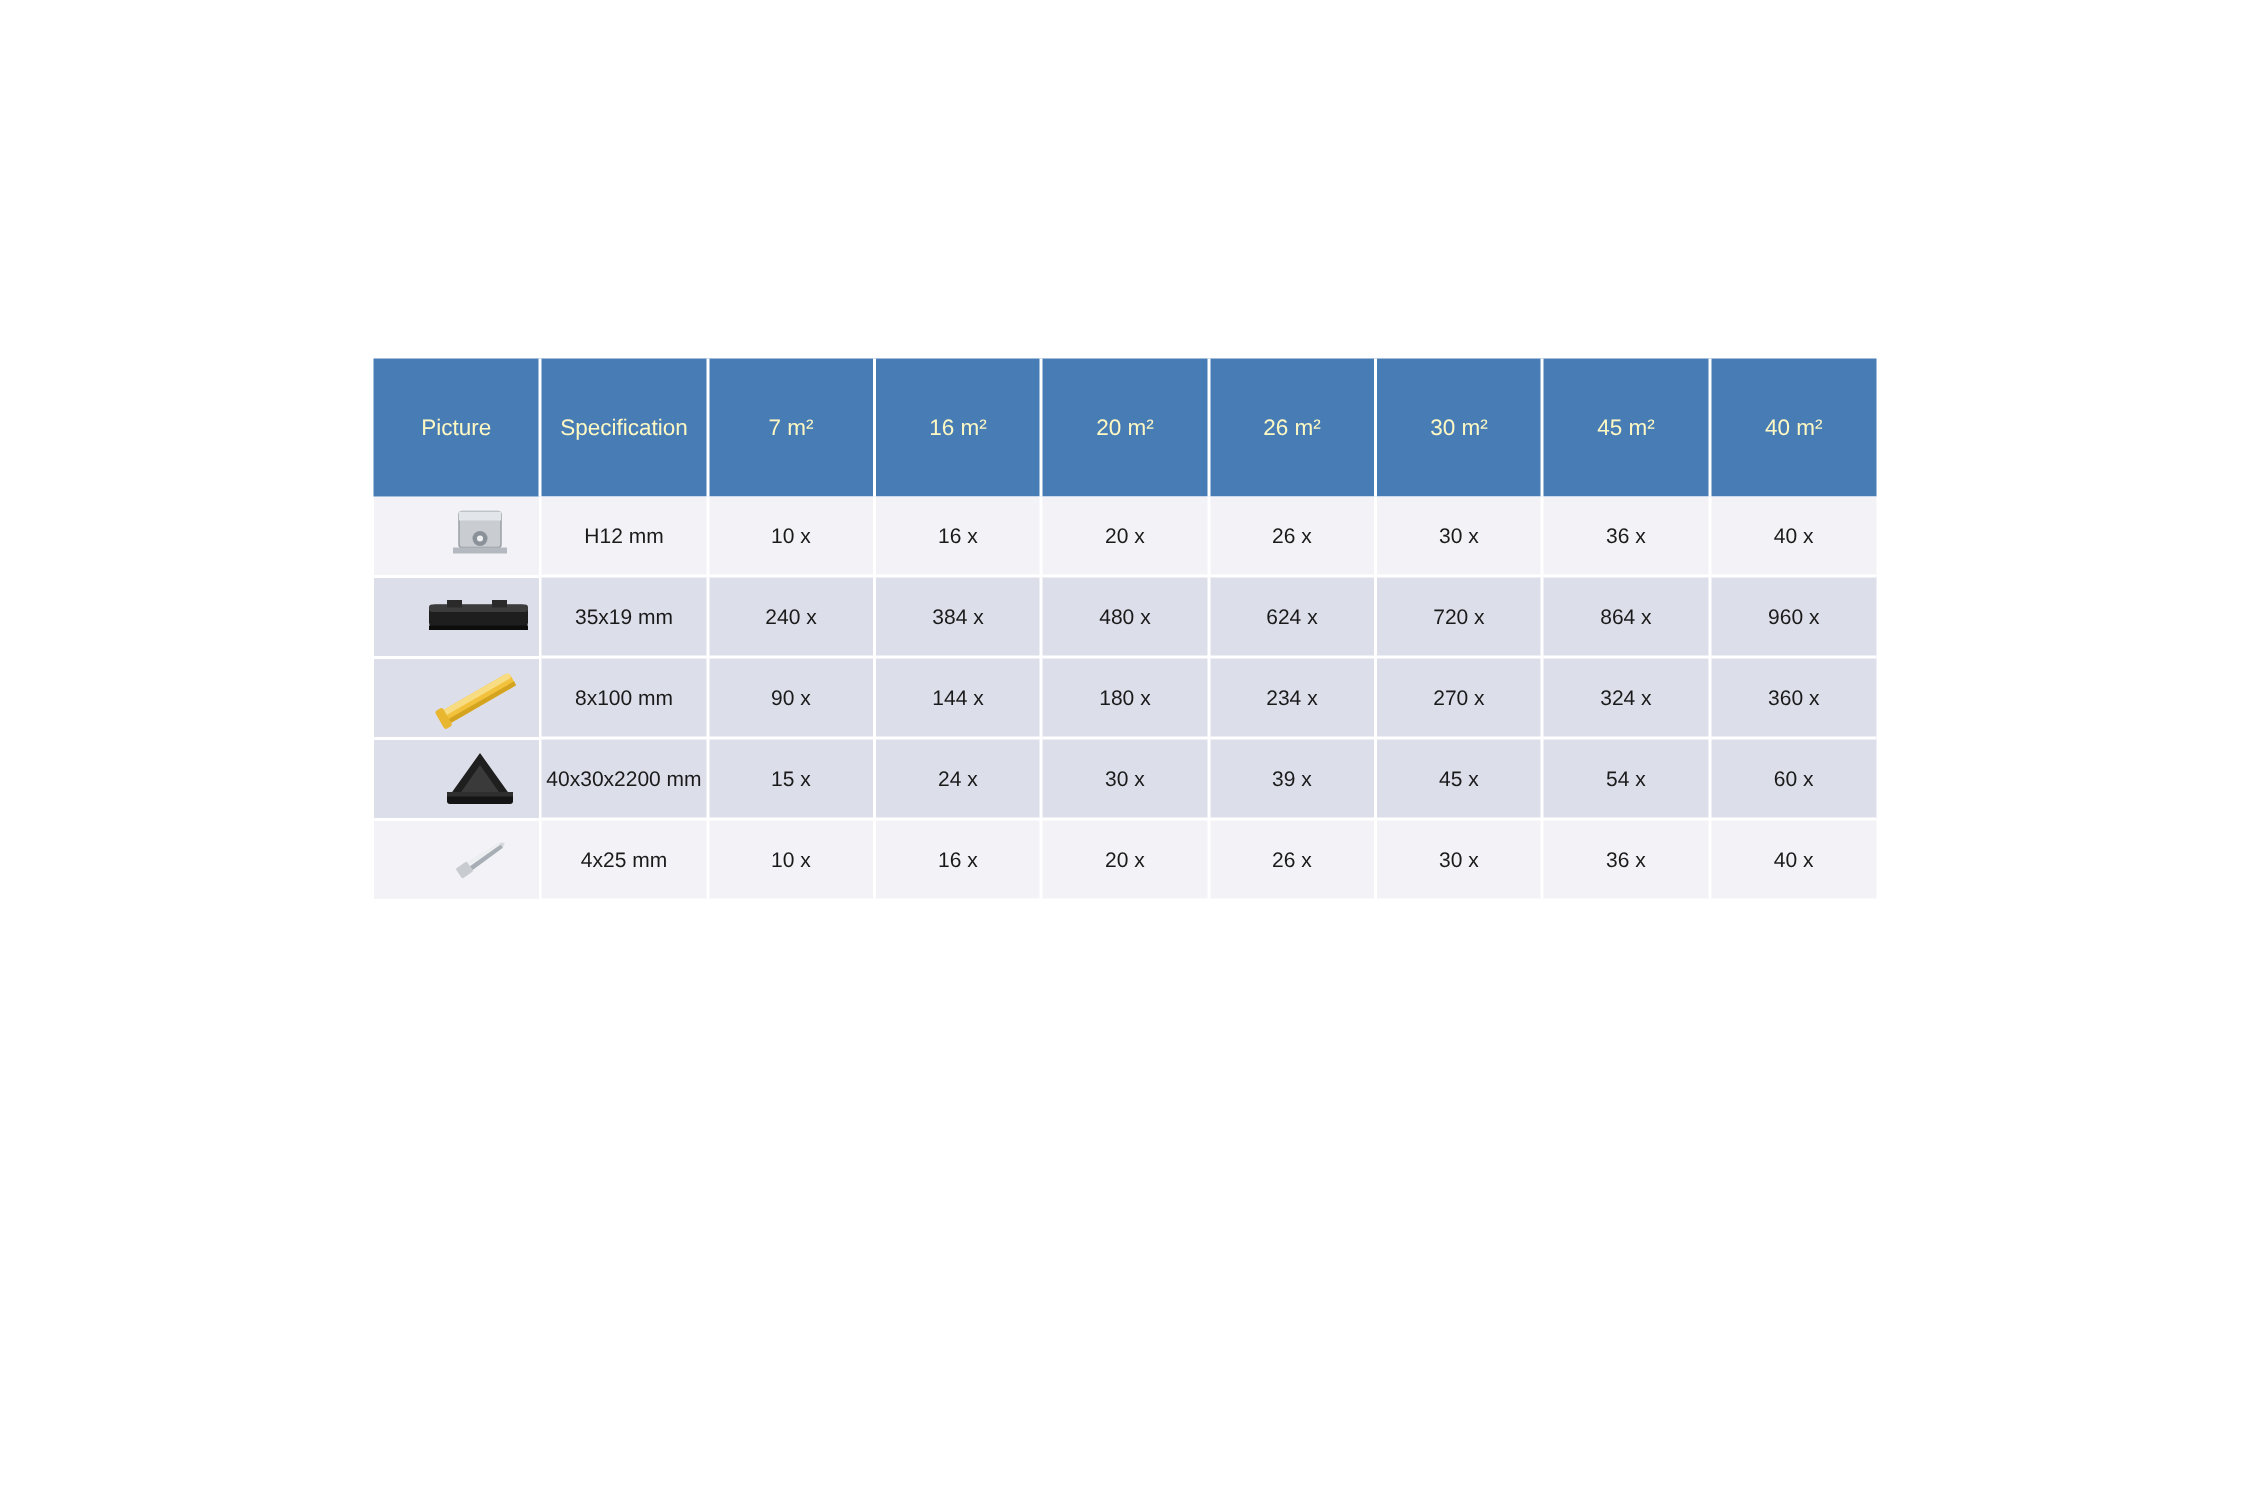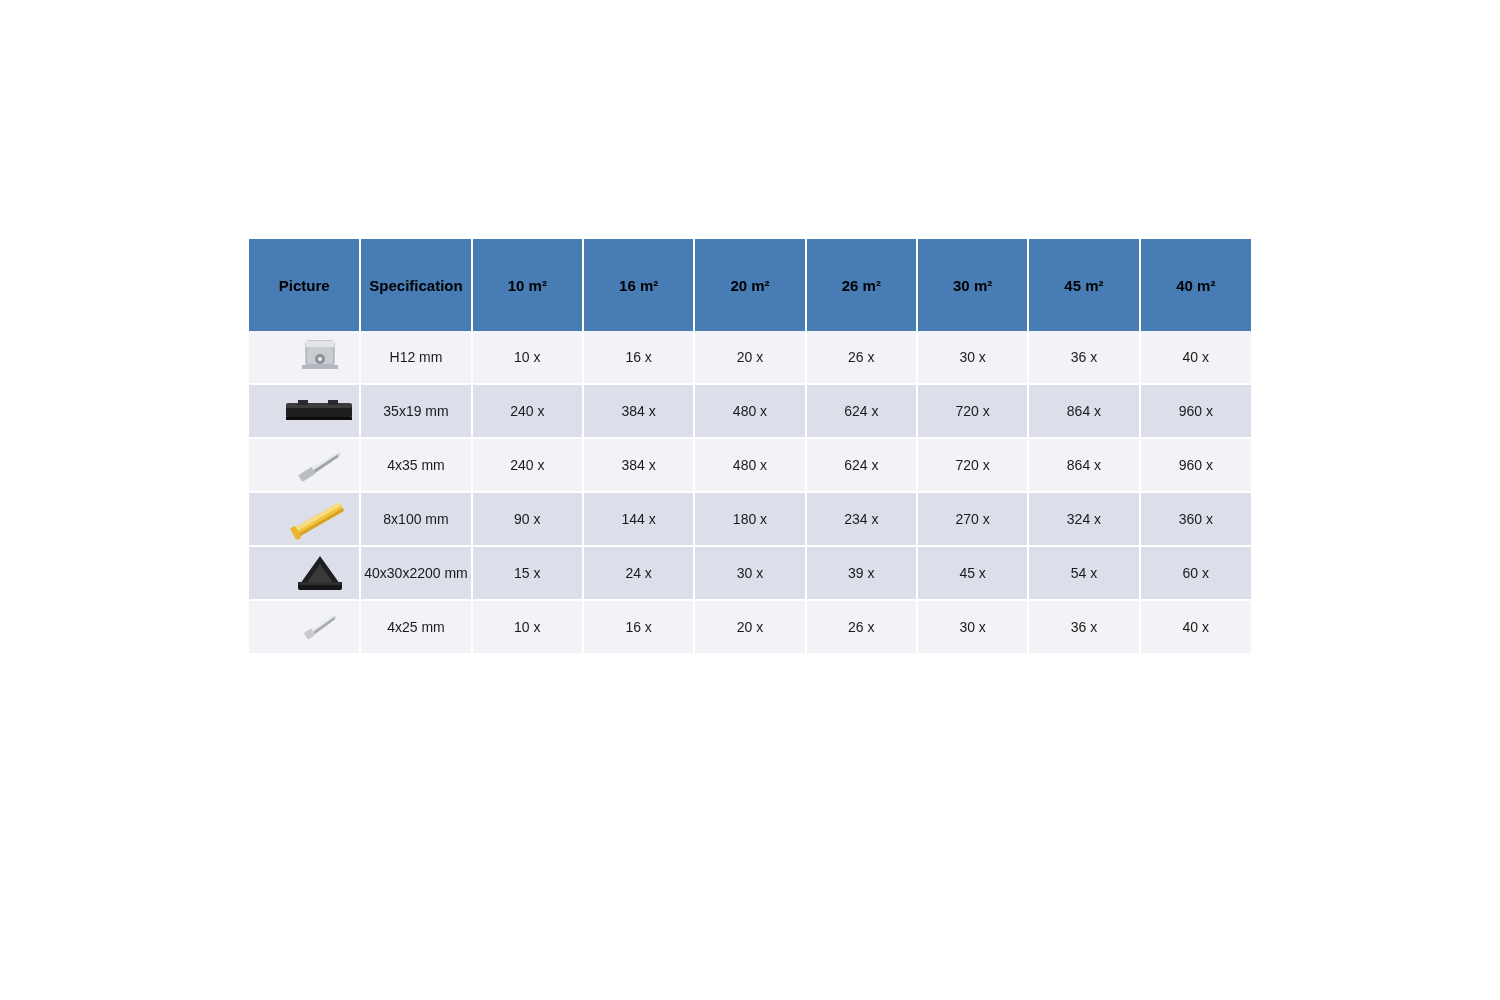--- a/index.html
+++ b/index.html
@@ -35,23 +35,23 @@
   table.spec-table th,
   table.spec-table td {
     padding: 0;
     margin: 0;
     text-align: center;
     vertical-align: middle;
   }
 
   thead th {
     background: #477cb5;
-    color: #000000;
+    color: #fef9c3;
     font-size: 15px;
-    font-weight: bold;
+    font-weight: normal;
     height: 92px;
     border-right: 2px solid #ffffff;
   }
   thead th:last-child { border-right: none; }
 
   tbody td {
     font-size: 14px;
     color: #1a1a1a;
     border-right: 2px solid #ffffff;
     border-bottom: 2px solid #ffffff;
@@ -85,21 +85,21 @@
 </head>
 <body>
 
 <div id="page">
   <div id="table-wrap">
     <table class="spec-table">
       <thead>
         <tr>
           <th class="pic-cell">Picture</th>
           <th class="spec-cell">Specification</th>
-          <th class="qty-cell">10 m²</th>
+          <th class="qty-cell">7 m²</th>
           <th class="qty-cell">16 m²</th>
           <th class="qty-cell">20 m²</th>
           <th class="qty-cell">26 m²</th>
           <th class="qty-cell">30 m²</th>
           <th class="qty-cell">45 m²</th>
           <th class="qty-cell">40 m²</th>
         </tr>
       </thead>
       <tbody>
 
@@ -141,42 +141,20 @@
           <td class="spec-cell">35x19 mm</td>
           <td class="qty-cell">240 x</td>
           <td class="qty-cell">384 x</td>
           <td class="qty-cell">480 x</td>
           <td class="qty-cell">624 x</td>
           <td class="qty-cell">720 x</td>
           <td class="qty-cell">864 x</td>
           <td class="qty-cell">960 x</td>
         </tr>
 
-        <tr class="row-even">
-          <td class="pic-cell">
-            <div class="pic-holder">
-              <svg class="icon-svg" width="76" height="44" viewBox="0 0 76 44">
-                <g transform="rotate(-32 38 22)">
-                  <rect x="14" y="19" width="16" height="8" rx="1" fill="#b9bec4"></rect>
-                  <path d="M30 20 L58 21 L62 23 L58 25 L30 26 Z" fill="#cfd3d8"></path>
-                  <path d="M30 20 L58 21 L58 22.5 L30 23 Z" fill="#e8eaec"></path>
-                  <path d="M30 23 L58 22.5 L58 25 L30 26 Z" fill="#9ea4ab"></path>
-                </g>
-              </svg>
-            </div>
-          </td>
-          <td class="spec-cell">4x35 mm</td>
-          <td class="qty-cell">240 x</td>
-          <td class="qty-cell">384 x</td>
-          <td class="qty-cell">480 x</td>
-          <td class="qty-cell">624 x</td>
-          <td class="qty-cell">720 x</td>
-          <td class="qty-cell">864 x</td>
-          <td class="qty-cell">960 x</td>
-        </tr>
 
         <tr class="row-odd">
           <td class="pic-cell">
             <div class="pic-holder">
               <svg class="icon-svg" width="86" height="48" viewBox="0 0 86 48">
                 <g transform="rotate(-30 43 24)">
                   <rect x="14" y="19" width="54" height="10" rx="3" fill="#f2c23c"></rect>
                   <rect x="14" y="19" width="54" height="4" rx="2" fill="#f8dc81"></rect>
                   <rect x="14" y="26" width="54" height="3" fill="#d4a31f"></rect>
                   <rect x="12" y="17" width="6" height="14" rx="2" fill="#e8b62f"></rect>

